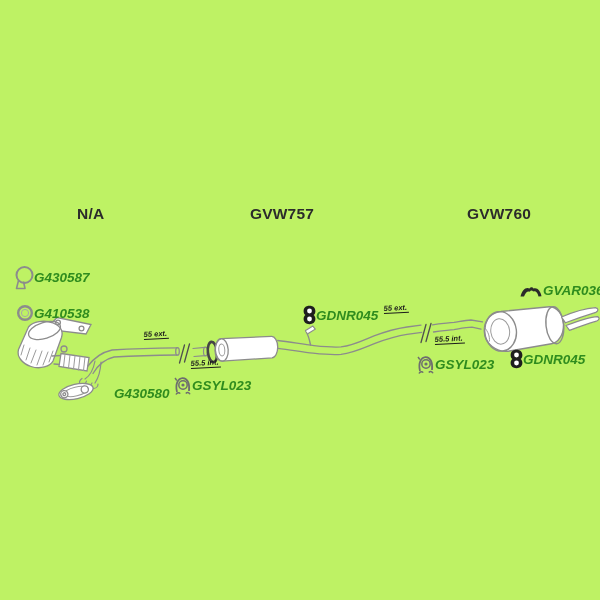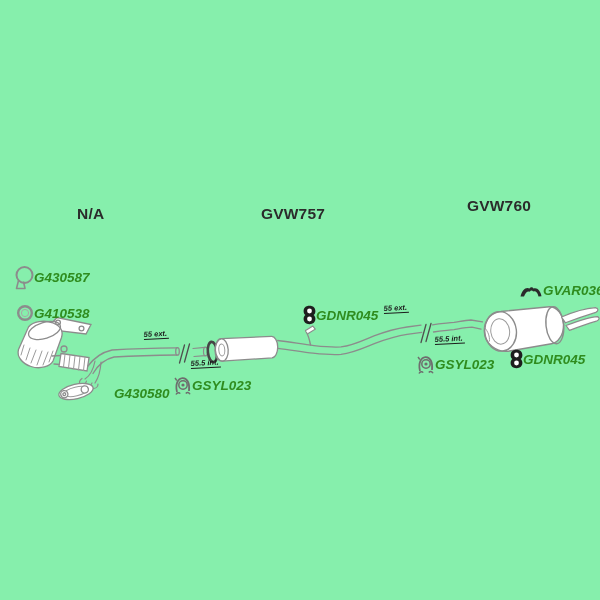--- a/index.html
+++ b/index.html
@@ -1,21 +1,21 @@
 <!DOCTYPE html>
 <html><head>
 <meta charset="utf-8">
 <style>
   html,body{margin:0;padding:0;}
   body{
     width:600px;height:600px;background:#ffffff;
     font-family:"Liberation Sans","DejaVu Sans",sans-serif;
     position:relative;overflow:hidden;
   }
-  .stage{position:absolute;left:0;top:0;width:600px;height:600px;background:#86efac;}
+  .stage{position:absolute;left:0;top:0;width:600px;height:600px;background:#bef264;}
   .art{position:absolute;left:0;top:0;}
   .hdr{
     position:absolute;font-size:15.5px;font-weight:700;color:#2b2b2b;
     letter-spacing:.2px;white-space:nowrap;
   }
   .row{position:absolute;display:flex;align-items:center;gap:0;white-space:nowrap;font-style:italic;}
   .pn{
     font-size:13.5px;font-weight:700;color:#2f8c1e;cursor:pointer;white-space:nowrap;
   }
   .meas{
@@ -108,22 +108,22 @@
       <path d="M484.5,327.5 C488,331.5 490,336.5 489.3,341.5" stroke="#9b9b9b" stroke-width="1"></path>
     </g>
 
     <g stroke="#8c8c8c" fill="#fff" stroke-width="1.2" stroke-linejoin="round">
       <path d="M561.5,317 C573,312 587,308.2 595.5,307.6 C598.6,308.4 598.8,310.8 595.8,312.4 C586,315.4 574,319.6 565.5,322.8 Z"></path>
       <path d="M566,325.5 C578,321 592,317 597.5,316.6 C600,317.8 599.4,320.2 596.4,321.2 C587,324 577,327.6 569.5,330.4 Z"></path>
     </g>
   </svg>
 
   <div class="hdr" style="left:77px;top:205px">N/A</div>
-  <div class="hdr" style="left:261px;top:205px">GVW757</div>
-  <div class="hdr" style="left:467px;top:197px">GVW760</div>
+  <div class="hdr" style="left:250px;top:205px">GVW757</div>
+  <div class="hdr" style="left:467px;top:205px">GVW760</div>
 
   <span class="meas" style="left:144px;top:330px">55 ext.</span>
   <span class="meas" style="left:191px;top:359px">55.5 int.</span>
   <span class="meas" style="left:384px;top:304px">55 ext.</span>
   <span class="meas" style="left:435px;top:335px">55.5 int.</span>
 
   <div class="row" style="left:14px;top:264px">
     <svg class="ic" width="20" height="27" viewBox="0 0 20 27">
       <circle cx="10.5" cy="11" r="8" fill="none" stroke="#8c8c8c" stroke-width="2"></circle>
       <path d="M4.5,16.5 L2.5,24.5 L11,24.5 L9.5,17.5" fill="none" stroke="#8c8c8c" stroke-width="1.6" stroke-linejoin="round"></path>

